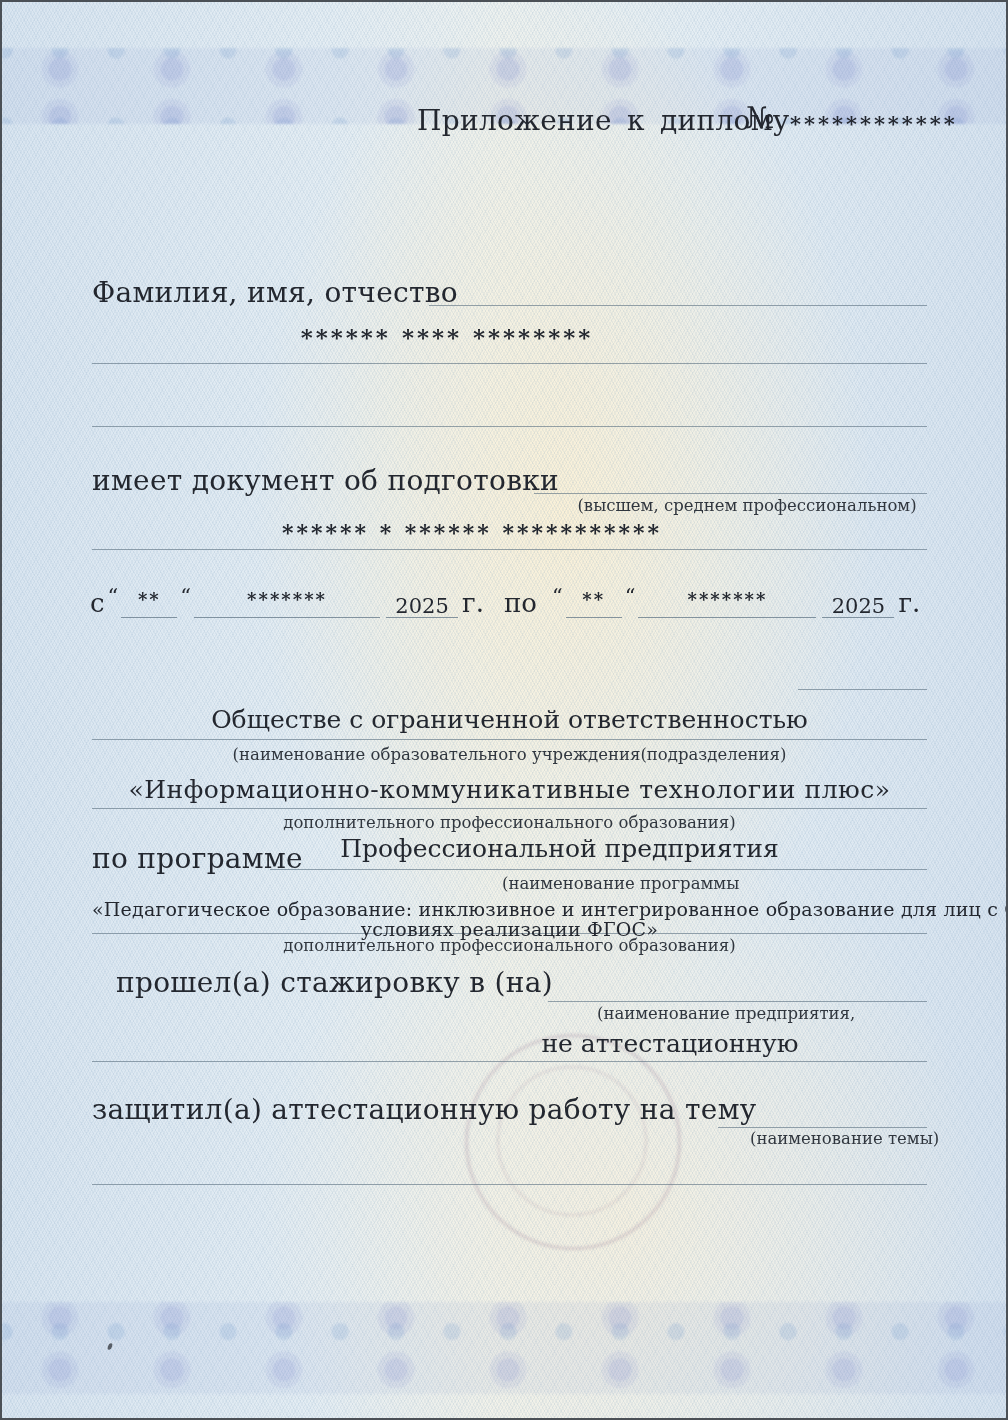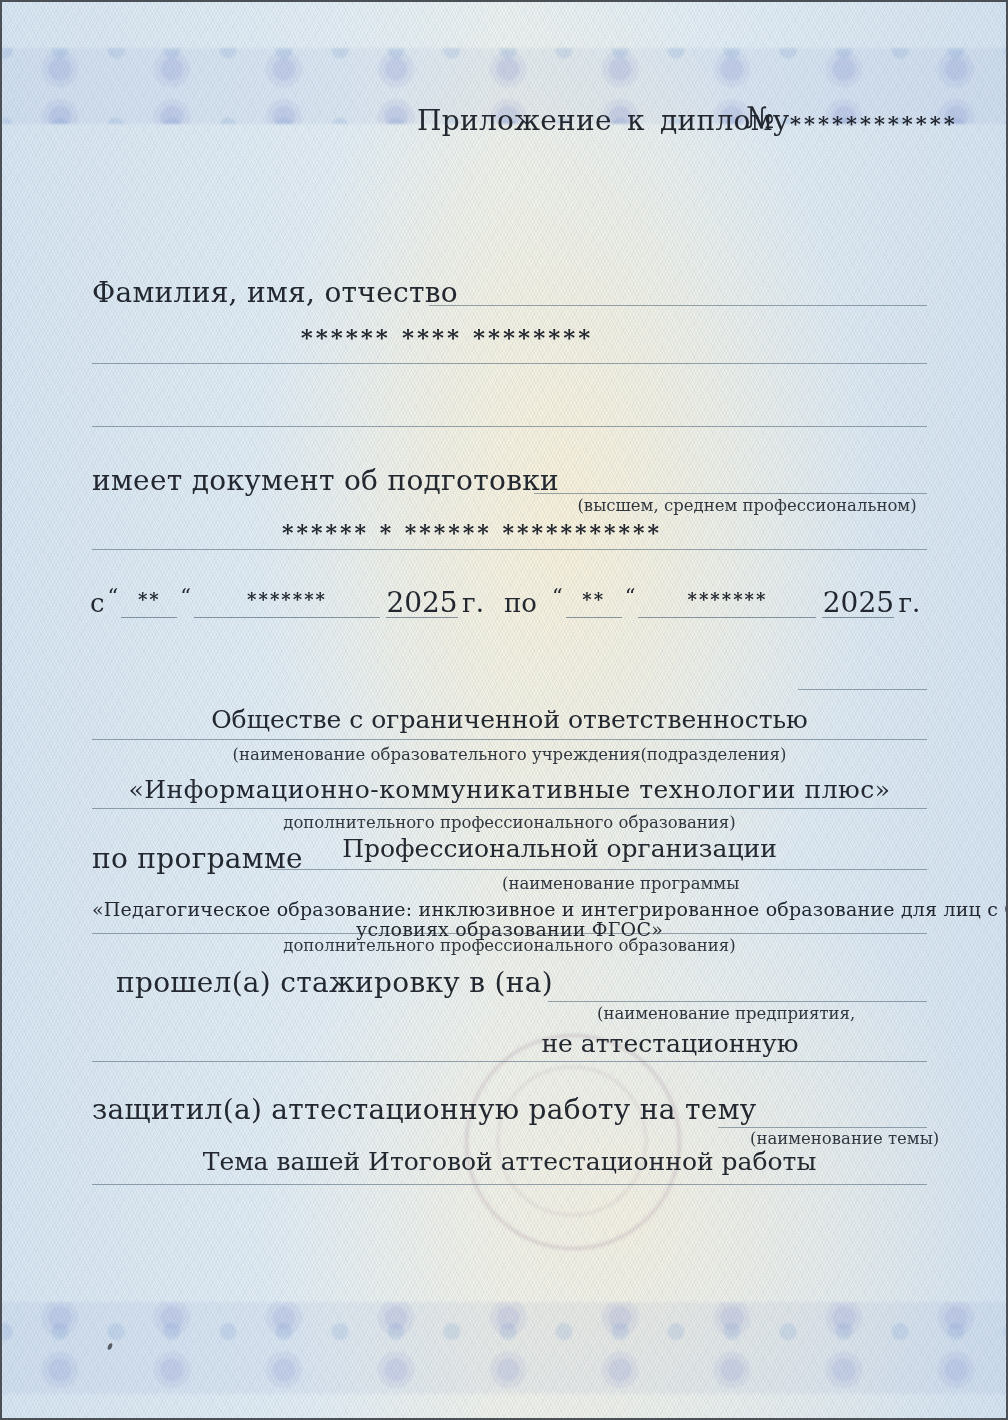--- a/index.html
+++ b/index.html
@@ -53,21 +53,21 @@
   .center{ text-align:center; }
   .stars { font-weight:bold; letter-spacing:3px; position:relative; top:3px; }
   .small-lines { font-size:19px !important; letter-spacing:0.2px; }
 
   .drow { position:absolute; left:88px; top:586px; width:842px; display:flex; align-items:flex-end; font-size:26px; z-index:2; }
   .dq { font-size:21px; position:relative; top:-10px; margin:0 3px; }
   .dul { border-bottom:1px solid rgba(98,118,134,0.75); text-align:center; }
   .d-day   { width:56px;  font-size:18px; font-weight:bold; letter-spacing:2px; padding-bottom:7px; }
   .d-month { width:186px; font-size:18px; font-weight:bold; letter-spacing:2px; padding-bottom:7px; }
   .d-month2{ width:178px; }
-  .d-year  { width:72px;  font-size:28px; margin-left:6px; line-height:1.05; }
+  .d-year  { width:72px;  font-size:21px; margin-left:6px; line-height:1.05; }
   .d-sfx   { margin:0 4px 0 4px; }
   .d-po    { margin:0 12px 0 16px; }
 </style>
 </head>
 <body>
 
 <div class="page">
 
   <div class="band band-top"></div>
   <div class="band band-bottom"></div>
@@ -110,33 +110,32 @@
 
   <div class="rule" style="left:796px; top:687px; width:129px;"></div>
   <div class="value center" style="left:90px; top:703px; width:835px;">Обществе с ограниченной ответственностью</div>
   <div class="rule" style="left:90px; top:737px; width:835px;"></div>
   <div class="hint center" style="left:90px; top:743px; width:835px;">(наименование образовательного учреждения(подразделения)</div>
   <div class="value center" style="left:90px; top:773px; width:835px; letter-spacing:0.5px;">«Информационно-коммуникативные технологии плюс»</div>
   <div class="rule" style="left:90px; top:806px; width:835px;"></div>
   <div class="hint center" style="left:90px; top:811px; width:835px;">дополнительного профессионального образования)</div>
 
   <div class="label" style="left:90px; top:840px;">по программе</div>
-  <div class="value center" style="left:265px; top:832px; width:585px;">Профессиональной организации</div>
+  <div class="value center" style="left:265px; top:832px; width:585px;">Профессиональной предприятия</div>
   <div class="rule" style="left:268px; top:867px; width:657px;"></div>
   <div class="hint" style="left:500px; top:872px;">(наименование программы</div>
   <div class="value center small-lines" style="left:90px; top:896px; width:835px;">«Педагогическое образование: инклюзивное и интегрированное образование для лиц с ОВЗ в</div>
-  <div class="value center small-lines" style="left:90px; top:916px; width:835px;">условиях образовании ФГОС»</div>
+  <div class="value center small-lines" style="left:90px; top:916px; width:835px;">условиях реализации ФГОС»</div>
   <div class="rule" style="left:90px; top:931px; width:835px;"></div>
   <div class="hint center" style="left:90px; top:934px; width:835px;">дополнительного профессионального образования)</div>
 
   <div class="label" style="left:90px; top:964px;margin-left:24px;">прошел(а) стажировку в (на)</div>
   <div class="rule" style="left:546px; top:999px; width:379px;"></div>
   <div class="hint" style="left:595px; top:1002px;">(наименование предприятия,</div>
   <div class="value center" style="left:500px; top:1027px; width:336px;">не аттестационную</div>
   <div class="rule" style="left:90px; top:1059px; width:835px;"></div>
 
   <div class="label" style="left:90px; top:1091px;">защитил(а) аттестационную работу на тему</div>
   <div class="rule" style="left:716px; top:1125px; width:209px;"></div>
   <div class="hint" style="left:748px; top:1127px;">(наименование темы)</div>
-  <div class="value center" style="left:90px; top:1145px; width:835px;">Тема вашей Итоговой аттестационной работы</div>
   <div class="rule" style="left:90px; top:1182px; width:835px;"></div>
 
 </div>
 
 </body></html>

